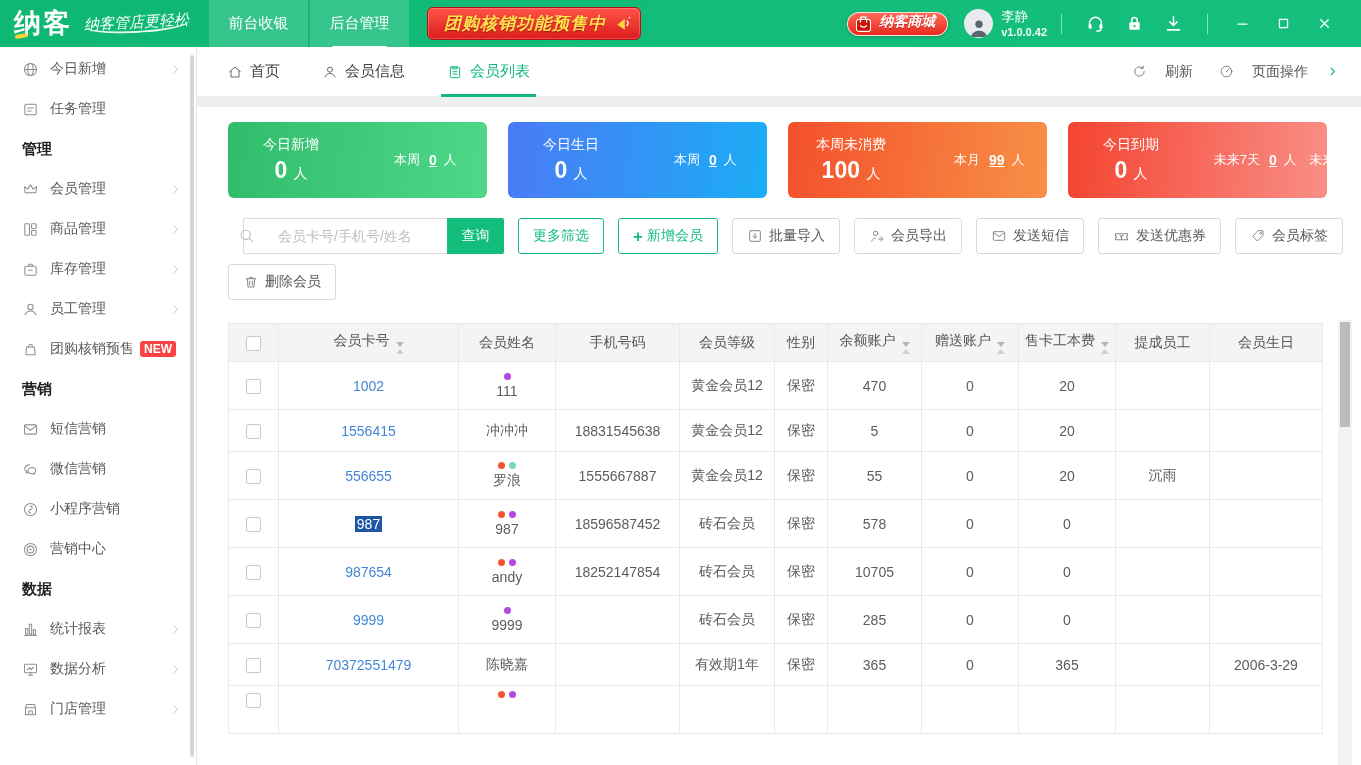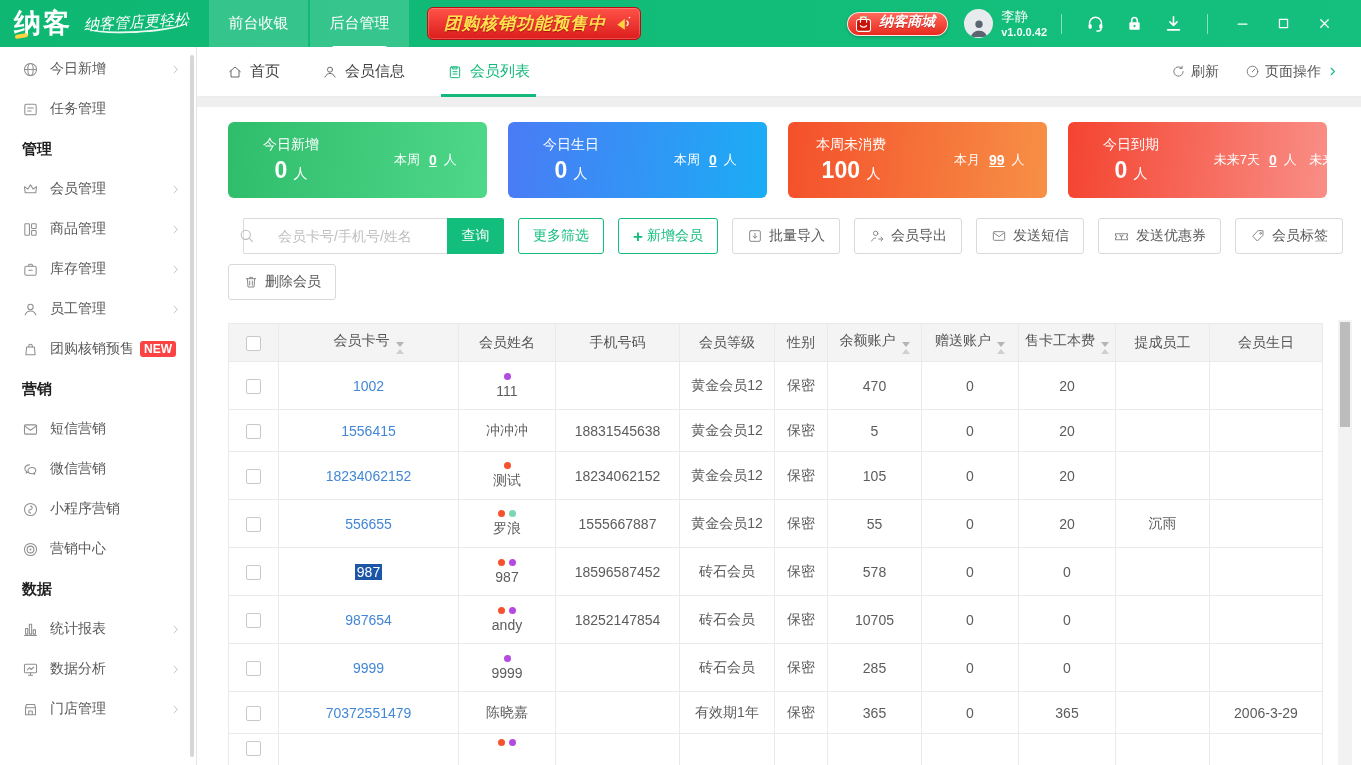--- a/index.html
+++ b/index.html
@@ -64,21 +64,21 @@
     position:relative; }
   .tabbar { height:50px; flex-shrink:0; background:#fff; display:flex; align-items:center;
     padding:0 22px 0 30px; border-bottom:1px solid #ececec; }
   .tab { display:flex; align-items:center; gap:7px; margin-right:42px; font-size:15px;
     color:#3f3f3f; height:50px; position:relative; cursor:pointer; }
   .tab .ico { width:16px; height:16px; color:#6b6b6b; }
   .tab.active, .tab.active .ico { color:#12b97a; }
   .tab.active::after { content:""; position:absolute; left:-6px; right:-6px; bottom:0;
     height:3px; background:#12b97a; }
   .tab-right { margin-left:auto; display:flex; align-items:center; gap:26px; }
-  .tr-item { display:flex; align-items:center; gap:5px; font-size:14px; color:#555;
+  .tr-item { display:flex; align-items:center; gap:18px; font-size:14px; color:#555;
     cursor:pointer; }
   .tr-item .ico { width:15px; height:15px; color:#777; }
   .tr-chev { width:13px; height:13px; color:#12b97a; }
 
   .strip { height:10px; background:#efeff0; flex-shrink:0; }
   .content { background:#fff; height:664px; padding:15px 0 0 31px; overflow:hidden; }
 
   
   .stats { display:flex; gap:21px; }
   .stat { width:259px; height:76px; border-radius:6px; color:#fff; display:flex;
@@ -697,38 +697,20 @@
                   <td>黄金会员12</td>
                   <td>保密</td>
                   <td>5</td>
                   <td>0</td>
                   <td>20</td>
                   <td></td>
                   <td></td>
                 </tr>
                 <tr class="tall">
                   <td><span class="cb"></span></td>
-                  <td><span class="link">18234062152</span></td>
-                  <td>
-                    <span class="dots">
-                      <i style="background:#f5532e"></i>
-                    </span>
-                    <div>测试</div>
-                  </td>
-                  <td>18234062152</td>
-                  <td>黄金会员12</td>
-                  <td>保密</td>
-                  <td>105</td>
-                  <td>0</td>
-                  <td>20</td>
-                  <td></td>
-                  <td></td>
-                </tr>
-                <tr class="tall">
-                  <td><span class="cb"></span></td>
                   <td><span class="link">556655</span></td>
                   <td>
                     <span class="dots">
                       <i style="background:#f5532e"></i>
                       <i style="background:#7bd6b4"></i>
                     </span>
                     <div>罗浪</div>
                   </td>
                   <td>1555667887</td>
                   <td>黄金会员12</td>

